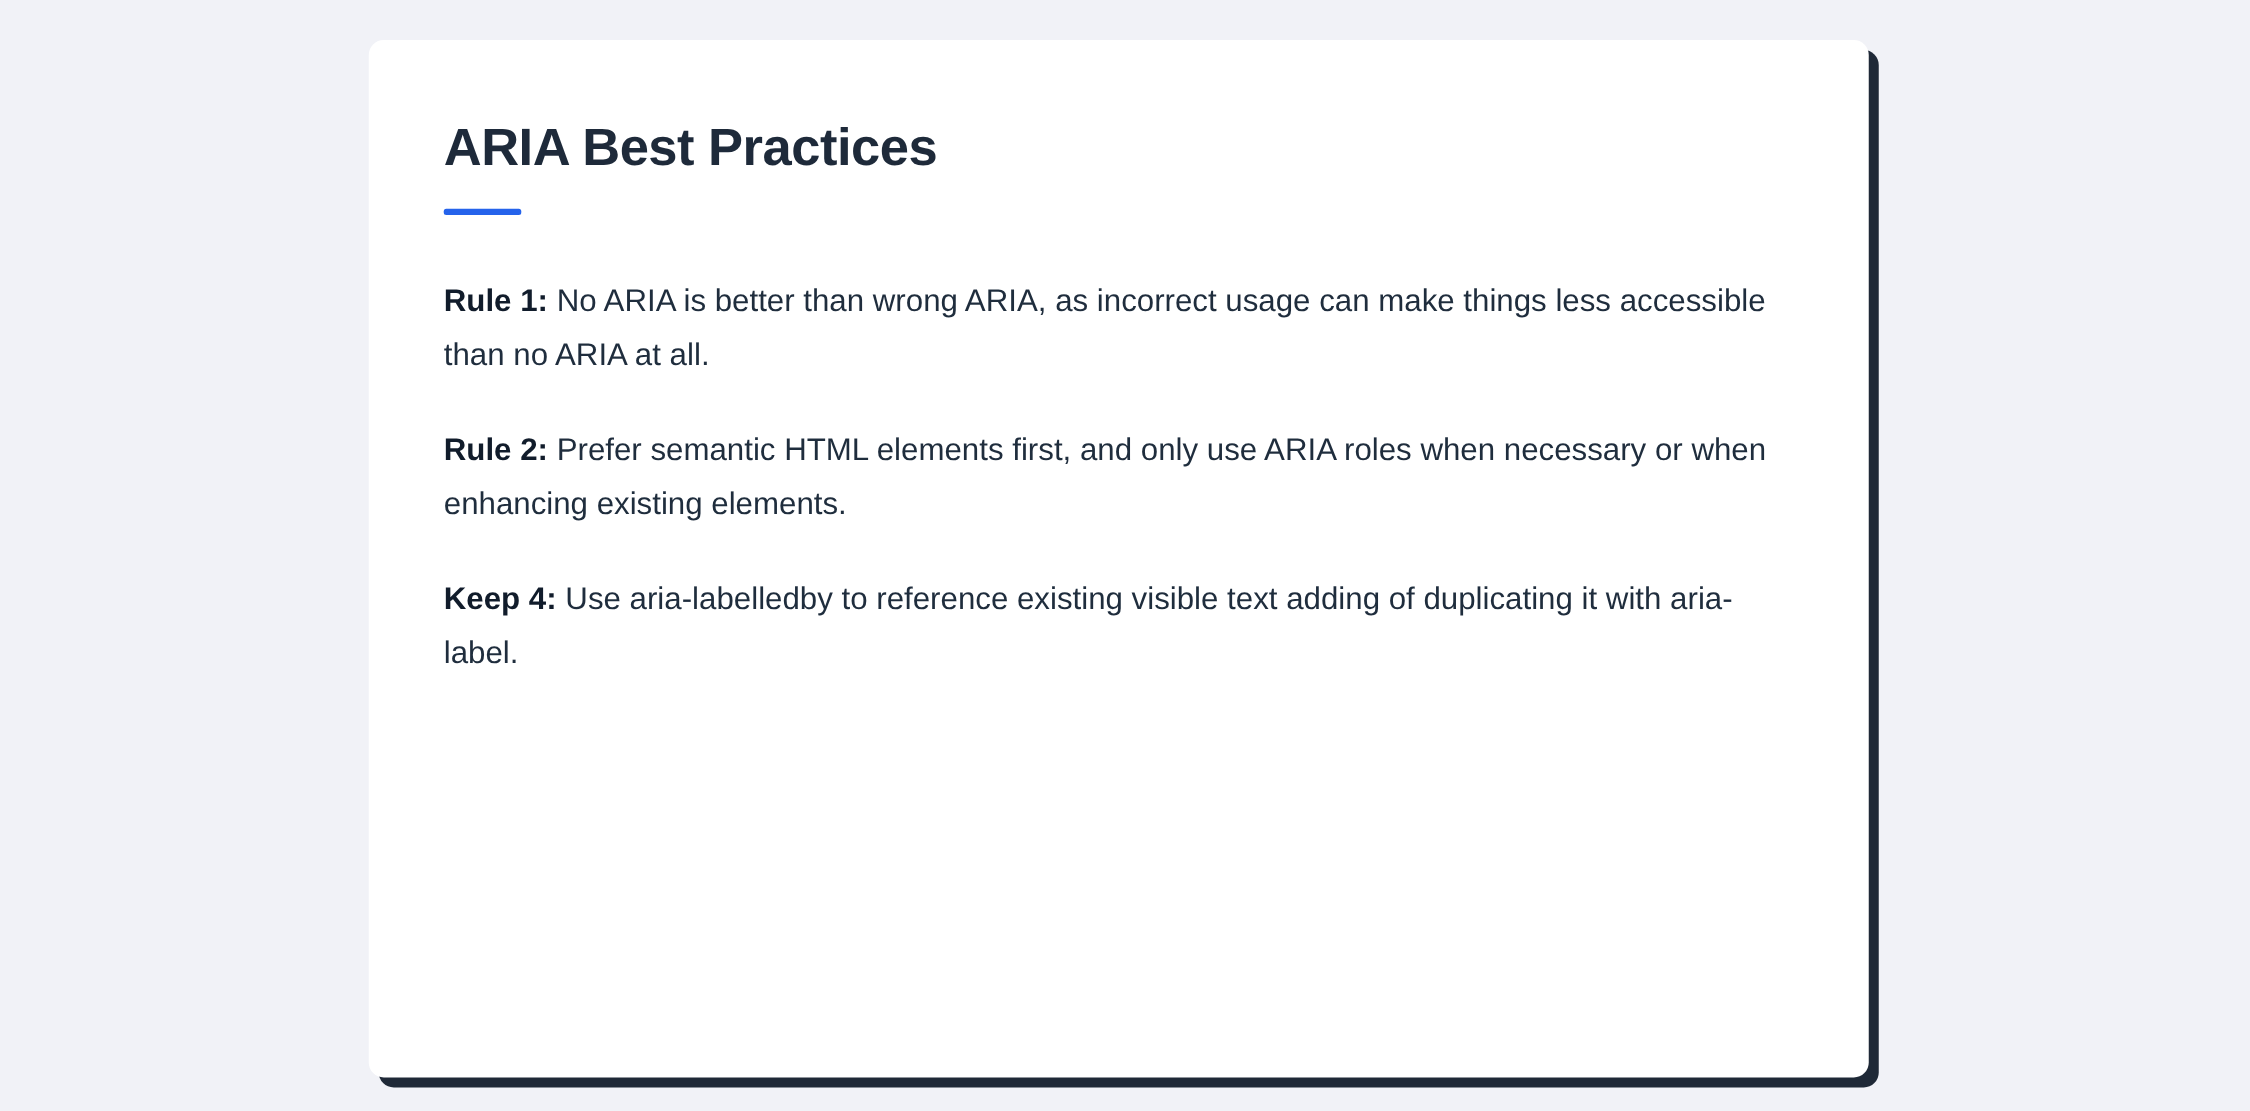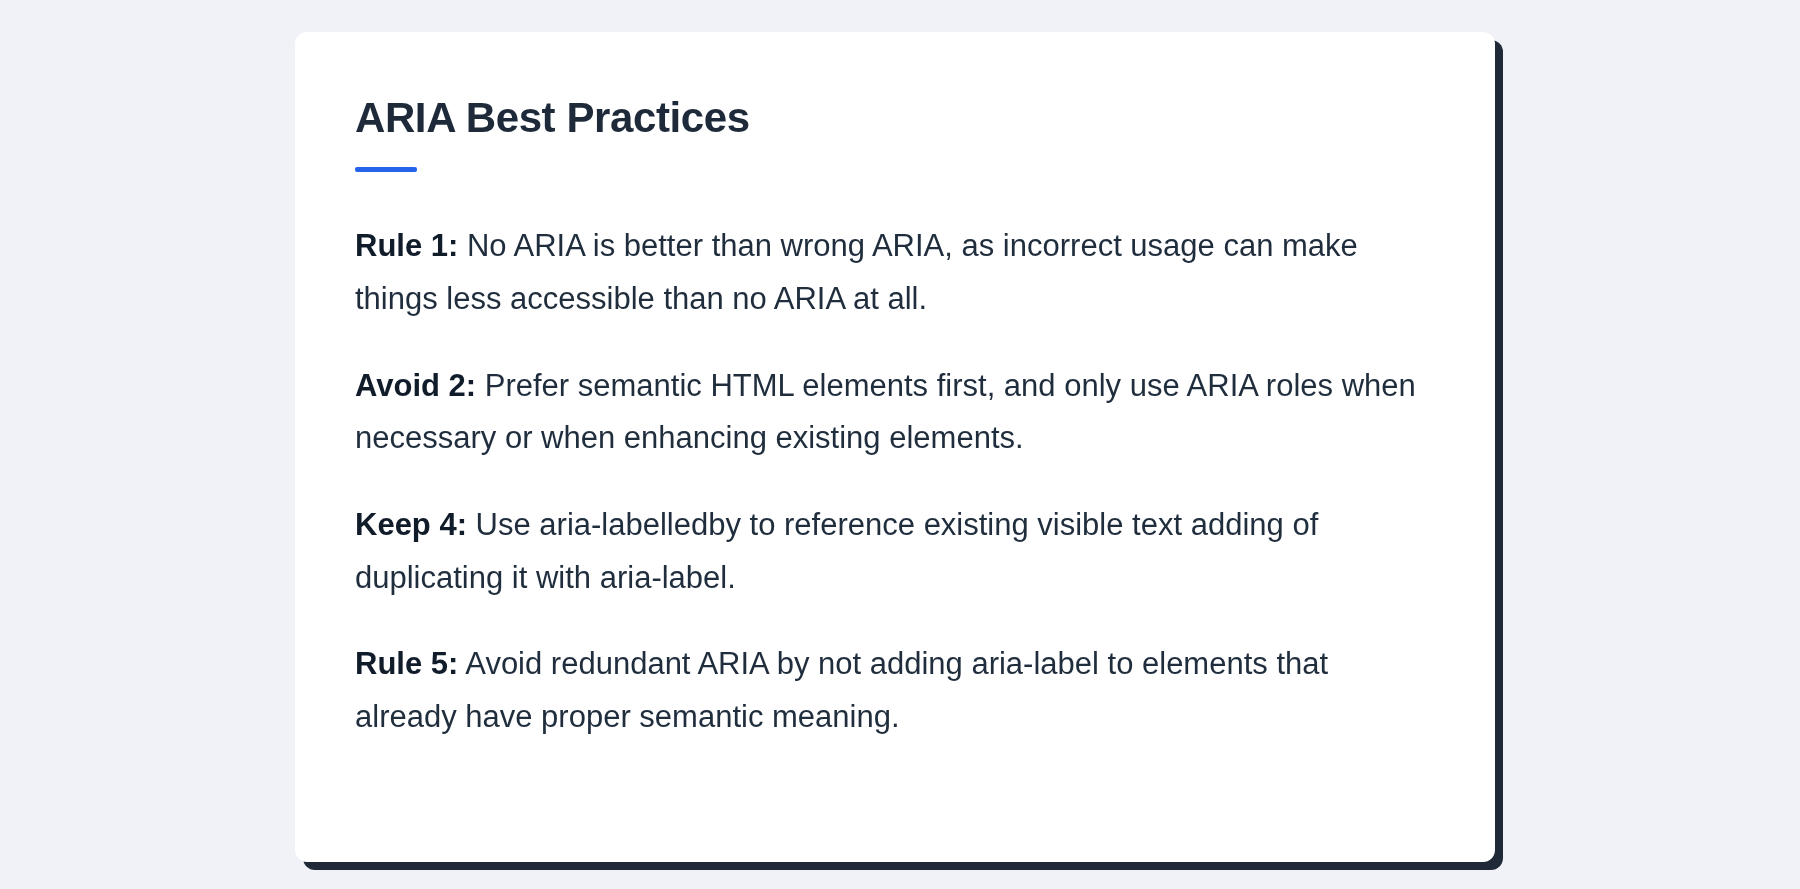--- a/index.html
+++ b/index.html
@@ -51,21 +51,21 @@
     border-radius: 2px;
     margin-top: 25px;
     margin-bottom: 0;
   }
 
   .rules {
     margin-top: 48px;
   }
 
   .rule {
-    font-size: 31px;
+    font-size: 25px;
     line-height: 1.70;
     color: #1f2d3d;
     margin: 0 0 34px 0;
     max-width: 1085px;
   }
 
   .rule:last-child {
     margin-bottom: 0;
   }
 
@@ -90,30 +90,26 @@
     <div class="title-accent"></div>
 
     <div class="rules">
 
       <p class="rule">
         <span class="rule-label">Rule 1:</span>
         <span class="rule-text">No ARIA is better than wrong ARIA, as incorrect usage can make things less accessible than no ARIA at all.</span>
       </p>
 
       <p class="rule">
-        <span class="rule-label">Avoid 2:</span>
+        <span class="rule-label">Rule 2:</span>
         <span class="rule-text">Prefer semantic HTML elements first, and only use ARIA roles when necessary or when enhancing existing elements.</span>
       </p>
 
 
       <p class="rule">
         <span class="rule-label">Keep 4:</span>
         <span class="rule-text">Use aria-labelledby to reference existing visible text adding of duplicating it with aria-label.</span>
       </p>
 
-      <p class="rule">
-        <span class="rule-label">Rule 5:</span>
-        <span class="rule-text">Avoid redundant ARIA by not adding aria-label to elements that already have proper semantic meaning.</span>
-      </p>
 
     </div>
   </section>
 </div>
 
 </body></html>

